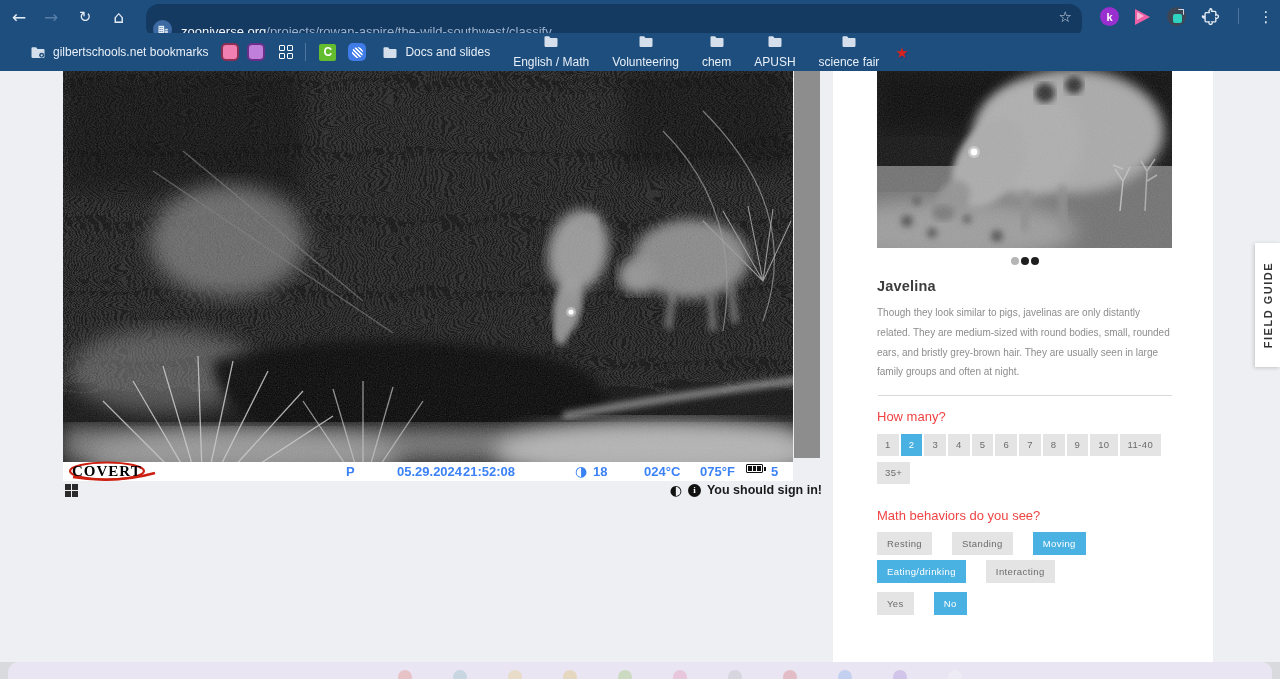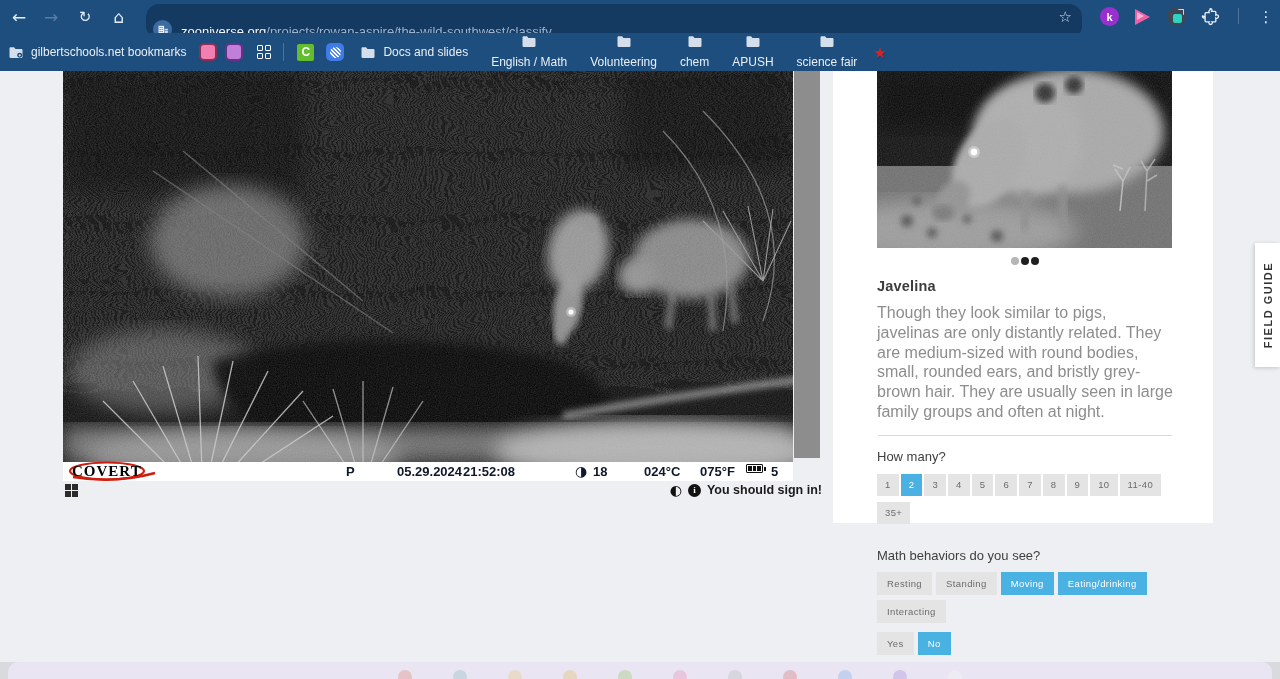--- a/index.html
+++ b/index.html
@@ -31,72 +31,72 @@
   .recext{left:1167px;background:#3c4654;}
   .recext .sq{width:9px;height:9px;border-radius:2px;background:#2fd1c0;margin:4px 0 0 1px;}
   .recext .arr{position:absolute;right:2px;top:2px;width:5px;height:5px;border-top:1.5px solid #cfd8e2;border-right:1.5px solid #cfd8e2;border-radius:1px;}
   .puzzle{left:1201px;}
   .vsep{position:absolute;left:1238px;top:8px;width:1px;height:16px;background:#4f759e;}
   .kebab{position:absolute;left:1252px;top:0;width:28px;height:33px;display:flex;align-items:center;
          justify-content:center;color:#e3ebf4;font-size:15px;}
 
   
   .bookbar{position:absolute;left:0;top:33px;width:1280px;height:38px;background:#1d4e7e;
-           display:flex;align-items:center;padding-left:8px;box-sizing:border-box;}
+           display:flex;align-items:center;padding-left:30px;box-sizing:border-box;}
   .bm{display:flex;align-items:center;gap:7px;color:#e9eff7;font-size:12px;white-space:nowrap;cursor:pointer;}
   .bm+.bm{margin-left:23px;flex-direction:column;}
   .sqicon{width:18px;height:18px;border-radius:5px;box-sizing:border-box;}
   .sq-pink{background:#f17fb2;border:2px solid #8d2f52;margin-left:13px;}
   .sq-purple{background:#c07fd8;border:2px solid #6b2f8a;margin-left:8px;}
   .gridwhite{margin-left:14px;display:grid;grid-template-columns:6px 6px;grid-template-rows:6px 6px;gap:2px;}
   .gridwhite i{border:1.6px solid #fff;border-radius:1px;display:block;box-sizing:border-box;}
   .bmsep{width:1px;height:18px;background:#4f759e;margin-left:12px;}
   .cicon{margin-left:13px;width:17px;height:17px;border-radius:2px;background:#63bd2f;color:#fff;
          font-weight:bold;font-size:12px;display:flex;align-items:center;justify-content:center;}
   .blueicon{margin-left:12px;width:18px;height:18px;border-radius:5px;background:#3f7ce8;
             display:flex;align-items:center;justify-content:center;}
   .blueicon i{width:11px;height:11px;border-radius:50%;
               background:repeating-linear-gradient(45deg,#fff 0 1.4px,rgba(255,255,255,.15) 1.4px 3px);}
   .starfav{position:relative;width:17px;height:17px;margin-left:16px;}
   .starfav .s1{position:absolute;left:1px;top:1px;color:#1a3e8c;font-size:15px;}
   .starfav .s2{position:absolute;left:0;top:0;color:#d6241c;font-size:15px;}
 
   
   .photo-wrap{position:absolute;left:63px;top:71px;width:730px;height:410px;background:#000;}
-  .osd{position:absolute;left:0;top:391px;width:730px;height:19px;background:#fff;color:#0f172a;
+  .osd{position:absolute;left:0;top:391px;width:730px;height:19px;background:#fff;color:#3b82f6;
        font-size:13px;font-weight:bold;}
   .osd span{position:absolute;top:2px;white-space:nowrap;}
   .batt{position:absolute;top:5px;width:17px;height:9px;border:1.5px solid #111;border-radius:1px;display:flex;gap:1px;padding:1px;box-sizing:border-box;}
   .batt i{flex:1;background:#111;}
   .batt:after{content:"";position:absolute;right:-3.5px;top:2px;width:2px;height:4px;background:#111;}
   .gray-strip{position:absolute;left:794px;top:71px;width:26px;height:387px;background:#8d8d8d;}
 
   .subtool{position:absolute;left:63px;top:483px;width:759px;height:18px;}
   .gridicon{position:absolute;left:2px;top:1px;display:grid;grid-template-columns:5.5px 5.5px;grid-template-rows:5.5px 5.5px;gap:1.5px;}
   .gridicon i{background:#2b2b2b;display:block;}
   .signin{position:absolute;right:0;top:0;display:flex;align-items:center;gap:6px;font-size:12.5px;
           font-weight:600;color:#1a1a1a;}
   .inv{font-size:14px;line-height:1;color:#111;}
   .infoc{width:13px;height:13px;border-radius:50%;background:#111;color:#fff;font-size:9px;font-weight:bold;
          display:flex;align-items:center;justify-content:center;font-family:"Liberation Serif",serif;}
 
   
-  .panel{position:absolute;left:833px;top:71px;width:380px;height:452px;background:#fff;}
+  .panel{position:absolute;left:833px;top:71px;width:380px;height:608px;background:#fff;}
   .panel-inner{padding:0 41px 0 44px;}
   .thumb{width:295px;height:177px;background:#111;}
   .dots{margin-top:9px;height:8px;display:flex;justify-content:center;gap:2px;}
   .dots i{width:8px;height:8px;border-radius:50%;display:block;cursor:pointer;}
   .dots .cur{background:#b5b5b5;} .dots .oth{background:#1f1f1f;}
   .sp-head{margin-top:13px;font-size:14.5px;font-weight:bold;color:#3c3c3c;letter-spacing:.2px;}
-  .sp-desc{margin-top:9px;width:296px;font-size:16px;line-height:19.8px;color:#8d8d8d;}
+  .sp-desc{margin-top:9px;width:296px;font-size:10px;line-height:19.8px;color:#8d8d8d;}
   .divider{margin-top:13px;width:294px;border:none;border-top:1px solid #d9d9d9;}
-  .q-label{margin-top:13px;font-size:13px;color:#404040;}
+  .q-label{margin-top:13px;font-size:13px;color:#ef4444;}
   .q-label.mt1{margin-top:24px;} .q-label.mt2{margin-top:22px;}
   .opts{margin-top:10px;width:300px;display:flex;flex-wrap:wrap;gap:6px 2px;}
-  .opts.bh{gap:5px 4px;margin-top:9px;}
+  .opts.bh{gap:5px 20px;margin-top:9px;}
   .opt{height:22px;line-height:22px;padding:0 8px;background:#e4e4e4;color:#6b6b6b;font-size:9.5px;
        letter-spacing:.4px;cursor:pointer;user-select:none;}
   .opts.bh .opt{height:23px;line-height:23px;padding:0 10px;}
   .opt.sel{background:#4ab1e3;color:#fff;}
 
   
   .fg-tab{position:absolute;right:0;top:243px;width:25px;height:124px;background:#fff;
           box-shadow:-1px 1px 4px rgba(0,0,0,.18);display:flex;align-items:center;justify-content:center;
           cursor:pointer;z-index:30;}
   .fg-tab span{writing-mode:vertical-rl;transform:rotate(180deg);font-size:11px;font-weight:bold;

